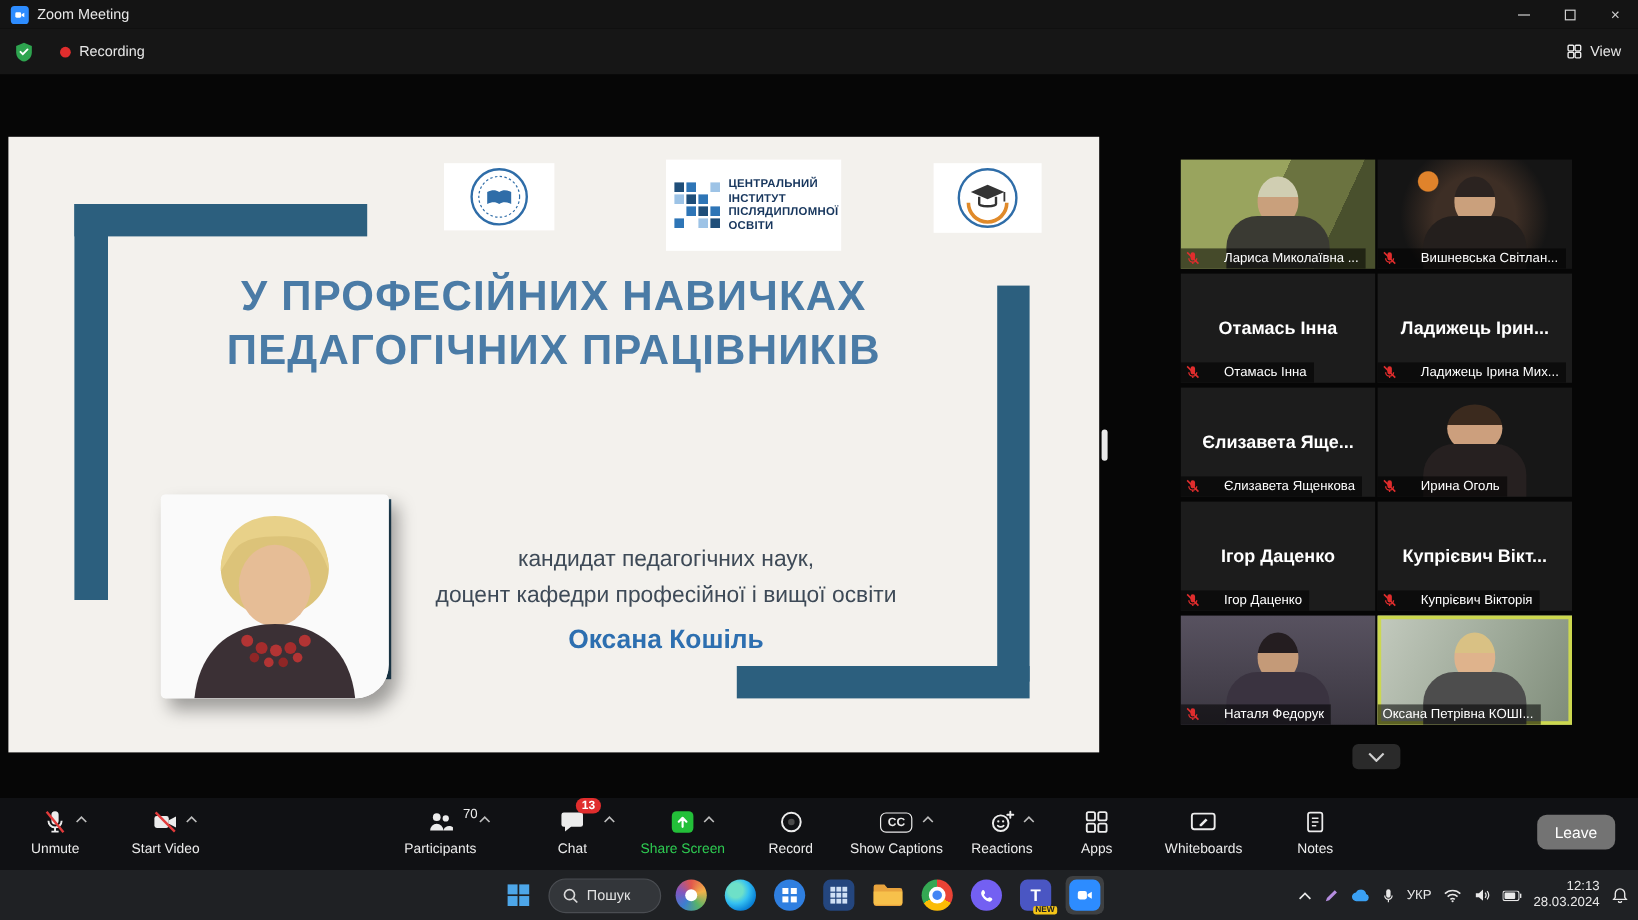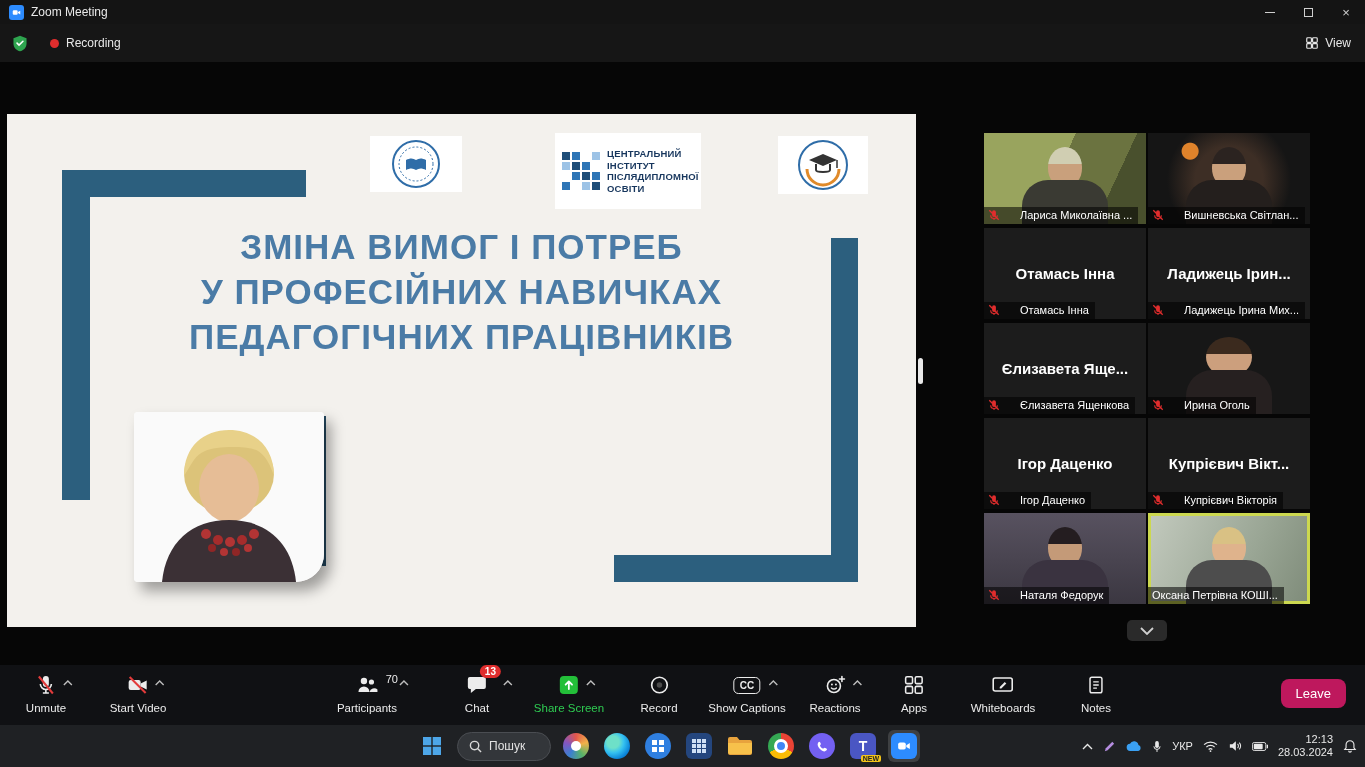--- a/index.html
+++ b/index.html
@@ -77,21 +77,21 @@
 
   
   .toolbar { position:absolute; top:665px; left:0; width:1365px; height:60px; background:#101114; z-index:20; }
   .tbtn { position:absolute; top:7px; transform:translateX(-50%); display:flex; flex-direction:column; align-items:center; gap:4px; color:#ececec; font-size:11.5px; white-space:nowrap; }
   .ic { position:relative; height:26px; display:flex; align-items:center; justify-content:center; }
   .caret { position:absolute; right:-15px; top:8px; }
   .badge { position:absolute; top:-7px; right:-12px; background:#e02d2d; color:#fff; border-radius:9px; font-size:10px; font-weight:bold; padding:1px 5px; }
   .count { position:absolute; top:1px; right:-19px; font-size:11px; color:#ececec; }
   .green-label { color:#2ecc52; }
   .cc-box { border:1.6px solid #ececec; border-radius:5px; font-size:10px; font-weight:bold; padding:2px 5px; color:#ececec; }
-  .leave-btn { position:absolute; right:19px; top:14px; background:#be185d; color:#fff; font-size:13px; padding:7px 15px; border-radius:8px; }
+  .leave-btn { position:absolute; right:19px; top:14px; background:#737373; color:#fff; font-size:13px; padding:7px 15px; border-radius:8px; }
 
   
   .taskbar { position:absolute; top:725px; left:0; width:1365px; height:42px; background:#1f2124; display:flex; align-items:center; z-index:25; }
   .tb-center { position:absolute; left:416px; display:flex; align-items:center; gap:9px; }
   .search-pill { height:29px; width:94px; background:#33363a; border:1px solid #4a4d52; border-radius:15px; display:flex; align-items:center; gap:7px; padding:0 11px; color:#e2e2e2; font-size:12px; }
   .app-slot { width:32px; height:32px; display:flex; align-items:center; justify-content:center; border-radius:6px; position:relative; }
   .app-slot.active { background:rgba(255,255,255,.14); }
   .app { width:26px; height:26px; border-radius:6px; position:relative; }
   .photos-app { border-radius:50%; background:conic-gradient(#e2574c,#f2b24a,#58b368,#3c7fd0,#8356c0,#e2574c); }
   .photos-app::after { content:""; position:absolute; left:8px; top:8px; width:10px; height:10px; background:#fff; border-radius:50%; }
@@ -203,21 +203,20 @@
       <svg width="52" height="52" viewBox="0 0 52 52">
         <circle cx="26" cy="26" r="24" fill="none" stroke="#2f6da8" stroke-width="2"></circle>
         <path d="M10 30a16 16 0 0 0 32 0" stroke="#e08a2a" stroke-width="3" fill="none"></path>
         <path d="M12 21l14-6 14 6-14 6z" fill="#333"></path>
         <path d="M19 25v6c0 2.5 14 2.5 14 0v-6" stroke="#333" stroke-width="2" fill="none"></path>
         <path d="M40 21v8" stroke="#333" stroke-width="1.5"></path>
       </svg>
     </div>
 
     <div class="slide-title">
-      <div>ЗМІНА ВИМОГ І ПОТРЕБ</div>
       <div>У ПРОФЕСІЙНИХ НАВИЧКАХ</div>
       <div>ПЕДАГОГІЧНИХ ПРАЦІВНИКІВ</div>
     </div>
 
     <div class="photo-strip"></div>
     <div class="photo">
       <svg width="190" height="170" viewBox="0 0 190 170">
         <rect width="190" height="170" fill="#fafafa"></rect>
         <ellipse cx="95" cy="62" rx="45" ry="40" fill="#dcc379"></ellipse>
         <ellipse cx="95" cy="76" rx="30" ry="34" fill="#e6bd96"></ellipse>
@@ -228,20 +227,25 @@
           <circle cx="96" cy="130" r="5" fill="#b23434"></circle>
           <circle cx="108" cy="128" r="5" fill="#a52c2c"></circle>
           <circle cx="120" cy="122" r="5" fill="#b23434"></circle>
         <circle cx="78" cy="136" r="4" fill="#8f2626"></circle>
           <circle cx="90" cy="140" r="4" fill="#b23434"></circle>
           <circle cx="102" cy="140" r="4" fill="#8f2626"></circle>
           <circle cx="114" cy="136" r="4" fill="#b23434"></circle>
       </svg>
     </div>
 
+    <div class="cred">
+      <div>кандидат педагогічних наук,</div>
+      <div>доцент кафедри професійної і вищої освіти</div>
+      <div class="author">Оксана Кошіль</div>
+    </div>
   </div>
 
   <div class="divider-handle"></div>
 
   <div class="panel">
 
     <div class="tile t1">
       <div class="pers">
           <div class="head"></div>
           <div class="bod"></div>

